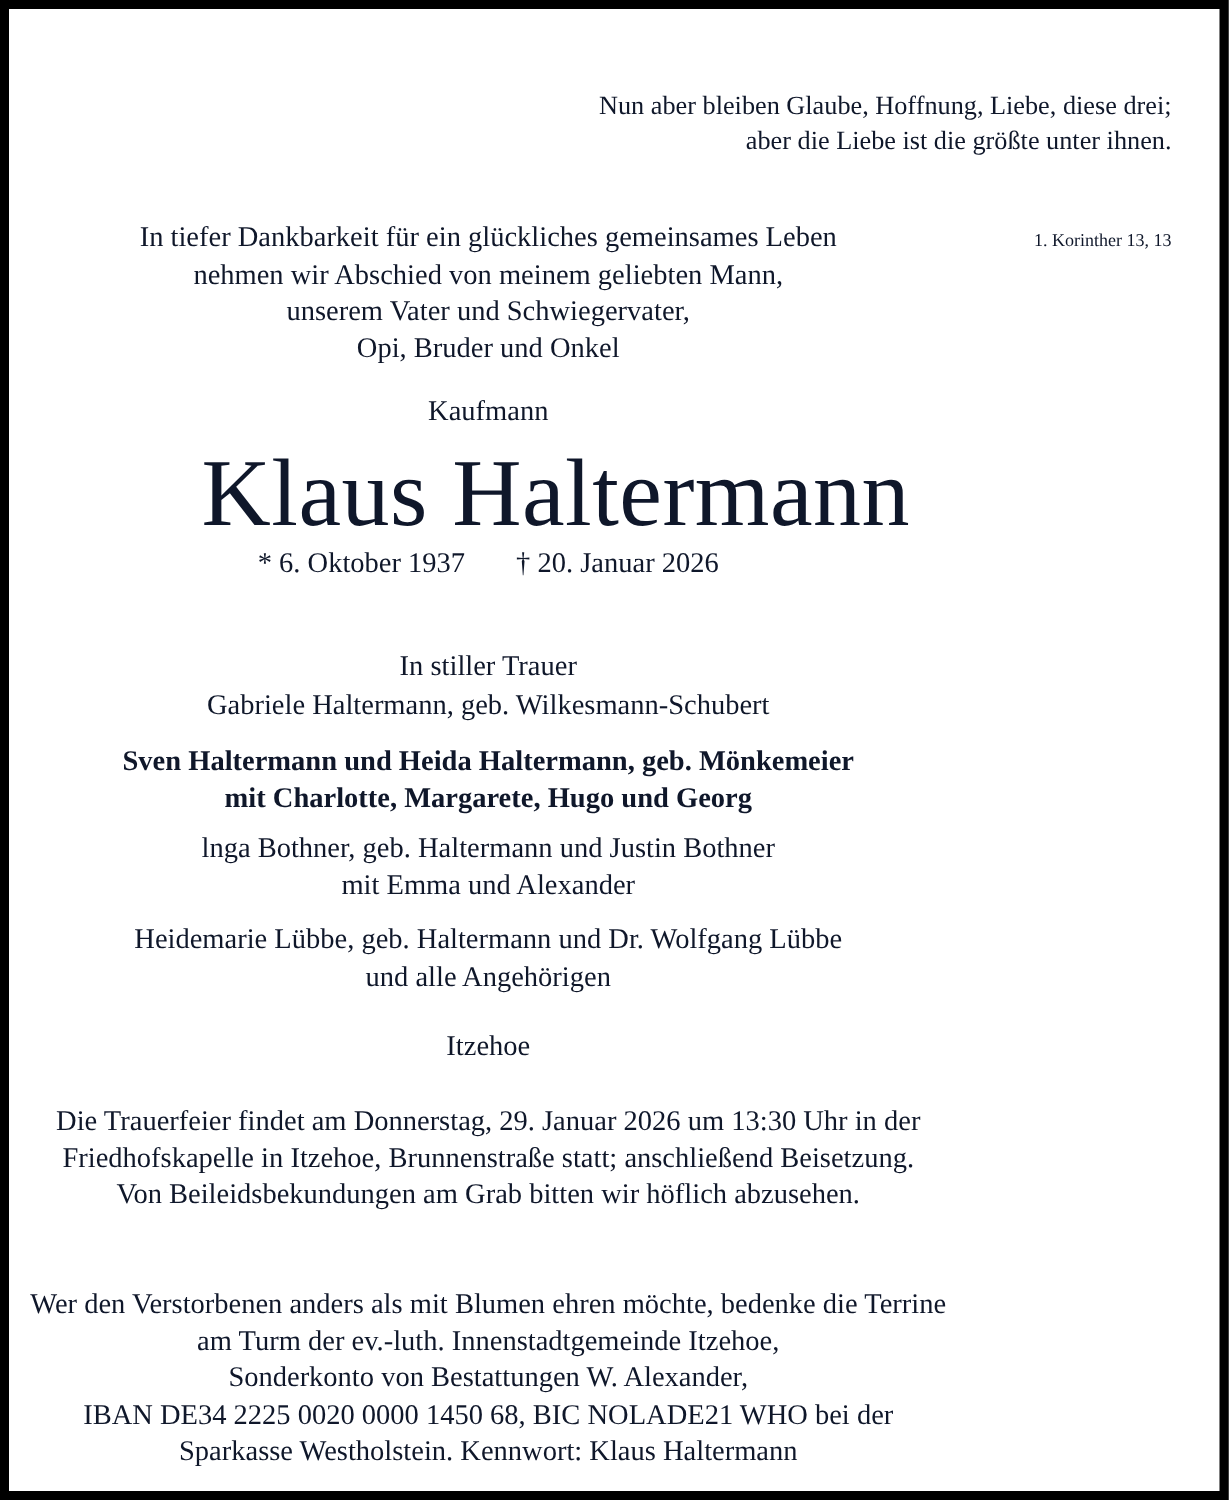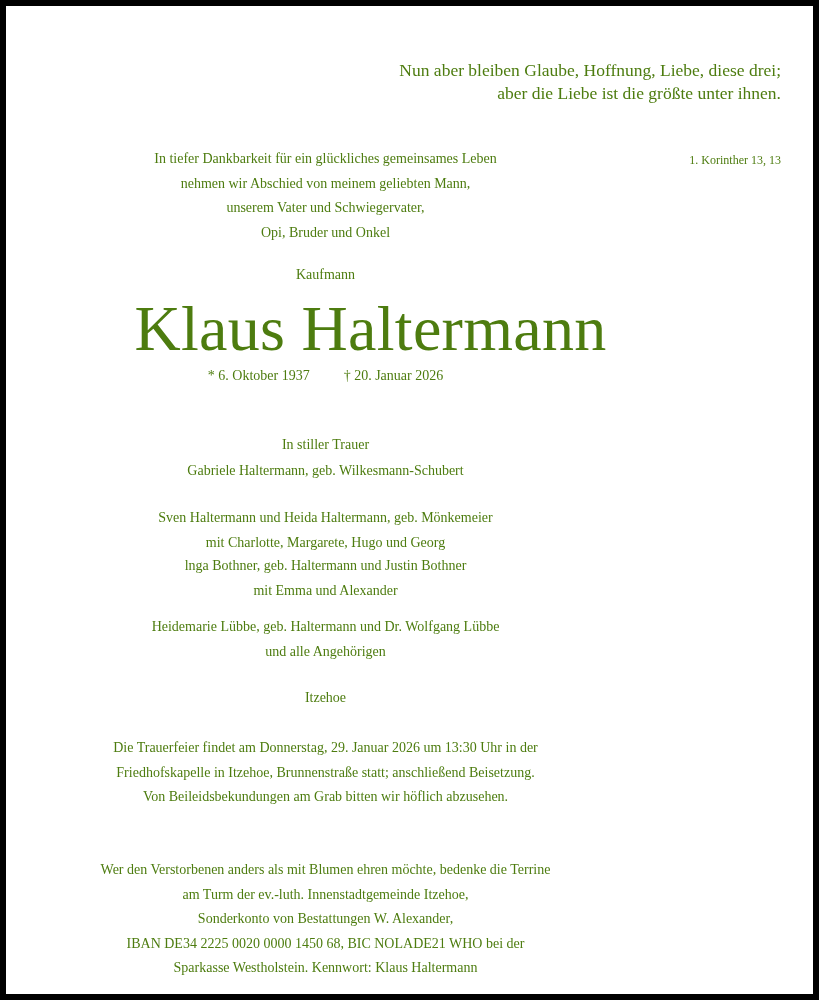--- a/index.html
+++ b/index.html
@@ -13,28 +13,28 @@
       overflow: hidden;
     }
     .frame {
       position: absolute;
       left: 6px;
       top: 6px;
       width: 807px;
       height: 988px;
       background: #ffffff;
       font-family: "Liberation Serif", "DejaVu Serif", serif;
-      color: #4d7c0f;
+      color: #0f172a;
     }
     .block {
       position: absolute;
       left: 0;
       width: 639px;
       text-align: center;
-      font-size: 14px;
+      font-size: 19px;
       line-height: 24.5px;
     }
     .line { display: block; white-space: nowrap; }
 
     .verse {
       position: absolute;
       right: 32px;
       top: 53px;
       text-align: right;
       font-size: 17.5px;
@@ -56,21 +56,21 @@
       text-align: center;
       font-size: 64px;
       line-height: 72px;
       letter-spacing: 0.3px;
     }
     .dates { top: 358px; }
     .dates .sep { display: inline-block; width: 34px; }
 
     .mourn-head { top: 427px; }
     .m1 { top: 453px; }
-    .m2 { top: 500px; }
+    .m2 { top: 490px; font-weight: bold; }
     .m3 { top: 548px; }
     .m4 { top: 609px; }
     .place { top: 680px; }
     .ceremony { top: 730px; }
     .donation { top: 852px; }
   </style>
 </head>
 <body>
 
 <div class="frame">

